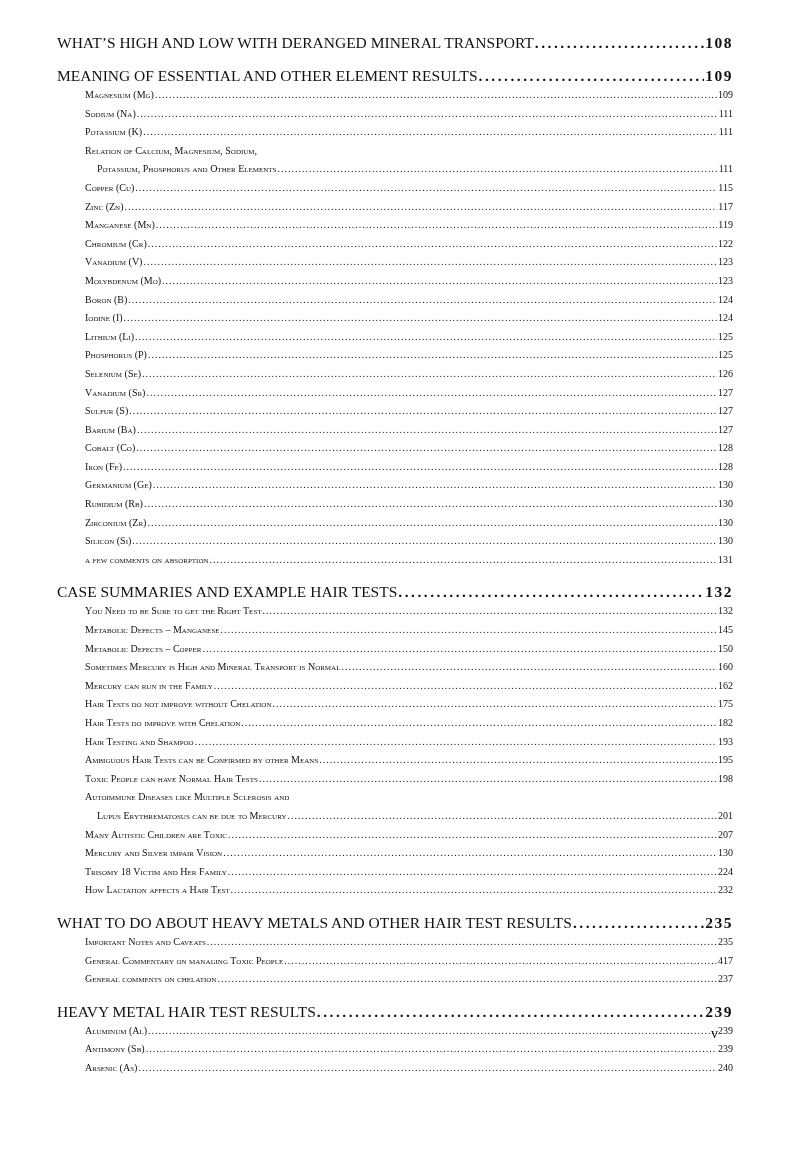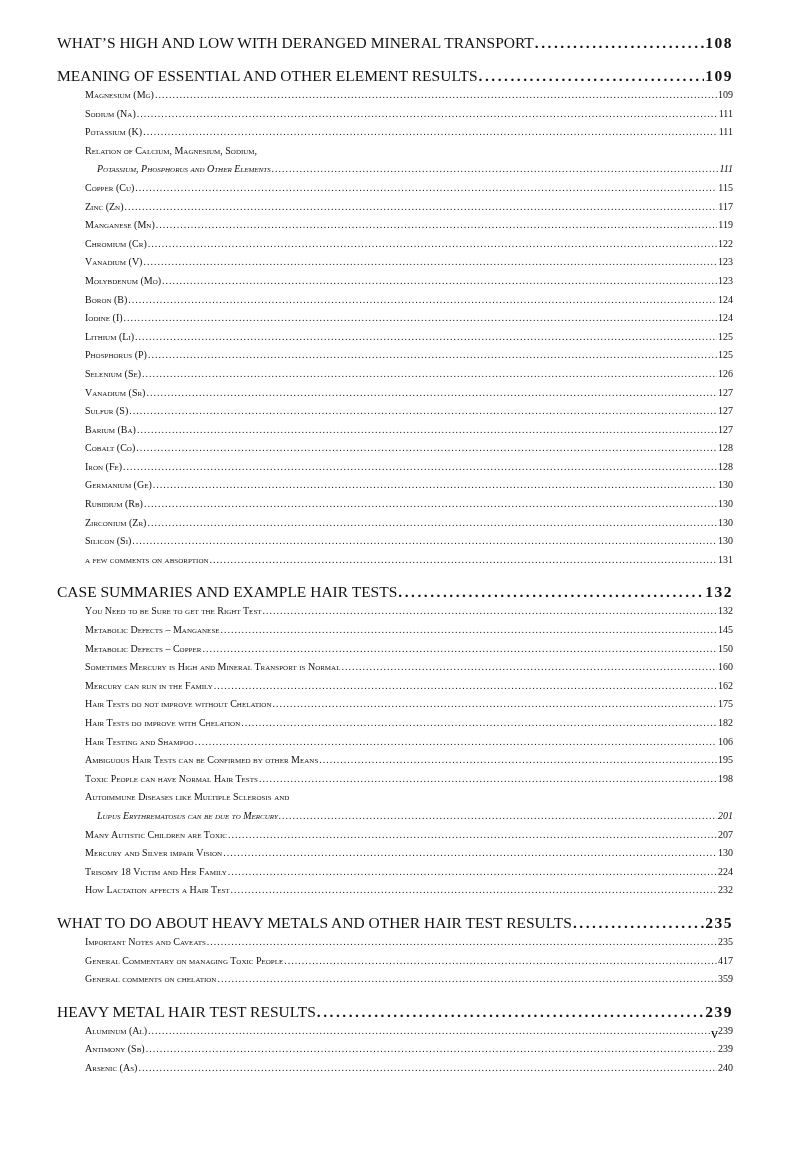--- a/index.html
+++ b/index.html
@@ -15,21 +15,21 @@
     content: "...................................................................................................................................................................................................................................................";
   }
   .row .page { flex: 0 0 auto; text-align: right; }
   .chapter { font-size: 15.5px; line-height: 20px; }
   .chapter .page { font-weight: bold; letter-spacing: 1.5px; }
   .chapter .leader { letter-spacing: 2.5px; font-weight: bold; }
   .gap { height: 13px; }
   .entry { font-size: 10px; line-height: 18.6px; padding-left: 28px; font-variant: small-caps; }
   .entry.cont-first .page { visibility: hidden; }
   .entry.cont-first .leader { visibility: hidden; }
-  .entry.cont { padding-left: 40px; font-style: italic; }
+  .entry.cont { padding-left: 40px; }
   .footer { position: absolute; left: 711px; top: 1026px; font-size: 14px; }
 </style>
 </head>
 <body>
 
 <div class="toc" id="toc">
     <div class="row chapter">
       <span class="label">WHAT’S HIGH AND LOW WITH DERANGED MINERAL TRANSPORT</span>
       <span class="leader"></span>
       <span class="page">108</span>
@@ -207,21 +207,21 @@
       <span class="page">175</span>
     </div>
     <div class="row entry">
       <span class="label">Hair Tests do improve with Chelation</span>
       <span class="leader"></span>
       <span class="page">182</span>
     </div>
     <div class="row entry">
       <span class="label">Hair Testing and Shampoo</span>
       <span class="leader"></span>
-      <span class="page">106</span>
+      <span class="page">193</span>
     </div>
     <div class="row entry">
       <span class="label">Ambiguous Hair Tests can be Confirmed by other Means</span>
       <span class="leader"></span>
       <span class="page">195</span>
     </div>
     <div class="row entry">
       <span class="label">Toxic People can have Normal Hair Tests</span>
       <span class="leader"></span>
       <span class="page">198</span>
@@ -268,21 +268,21 @@
       <span class="page">235</span>
     </div>
     <div class="row entry">
       <span class="label">General Commentary on managing Toxic People</span>
       <span class="leader"></span>
       <span class="page">417</span>
     </div>
     <div class="row entry">
       <span class="label">General comments on chelation</span>
       <span class="leader"></span>
-      <span class="page">359</span>
+      <span class="page">237</span>
     </div>
     <div class="gap"></div>
     <div class="row chapter">
       <span class="label">HEAVY METAL HAIR TEST RESULTS</span>
       <span class="leader"></span>
       <span class="page">239</span>
     </div>
     <div class="row entry">
       <span class="label">Aluminum (Al)</span>
       <span class="leader"></span>

